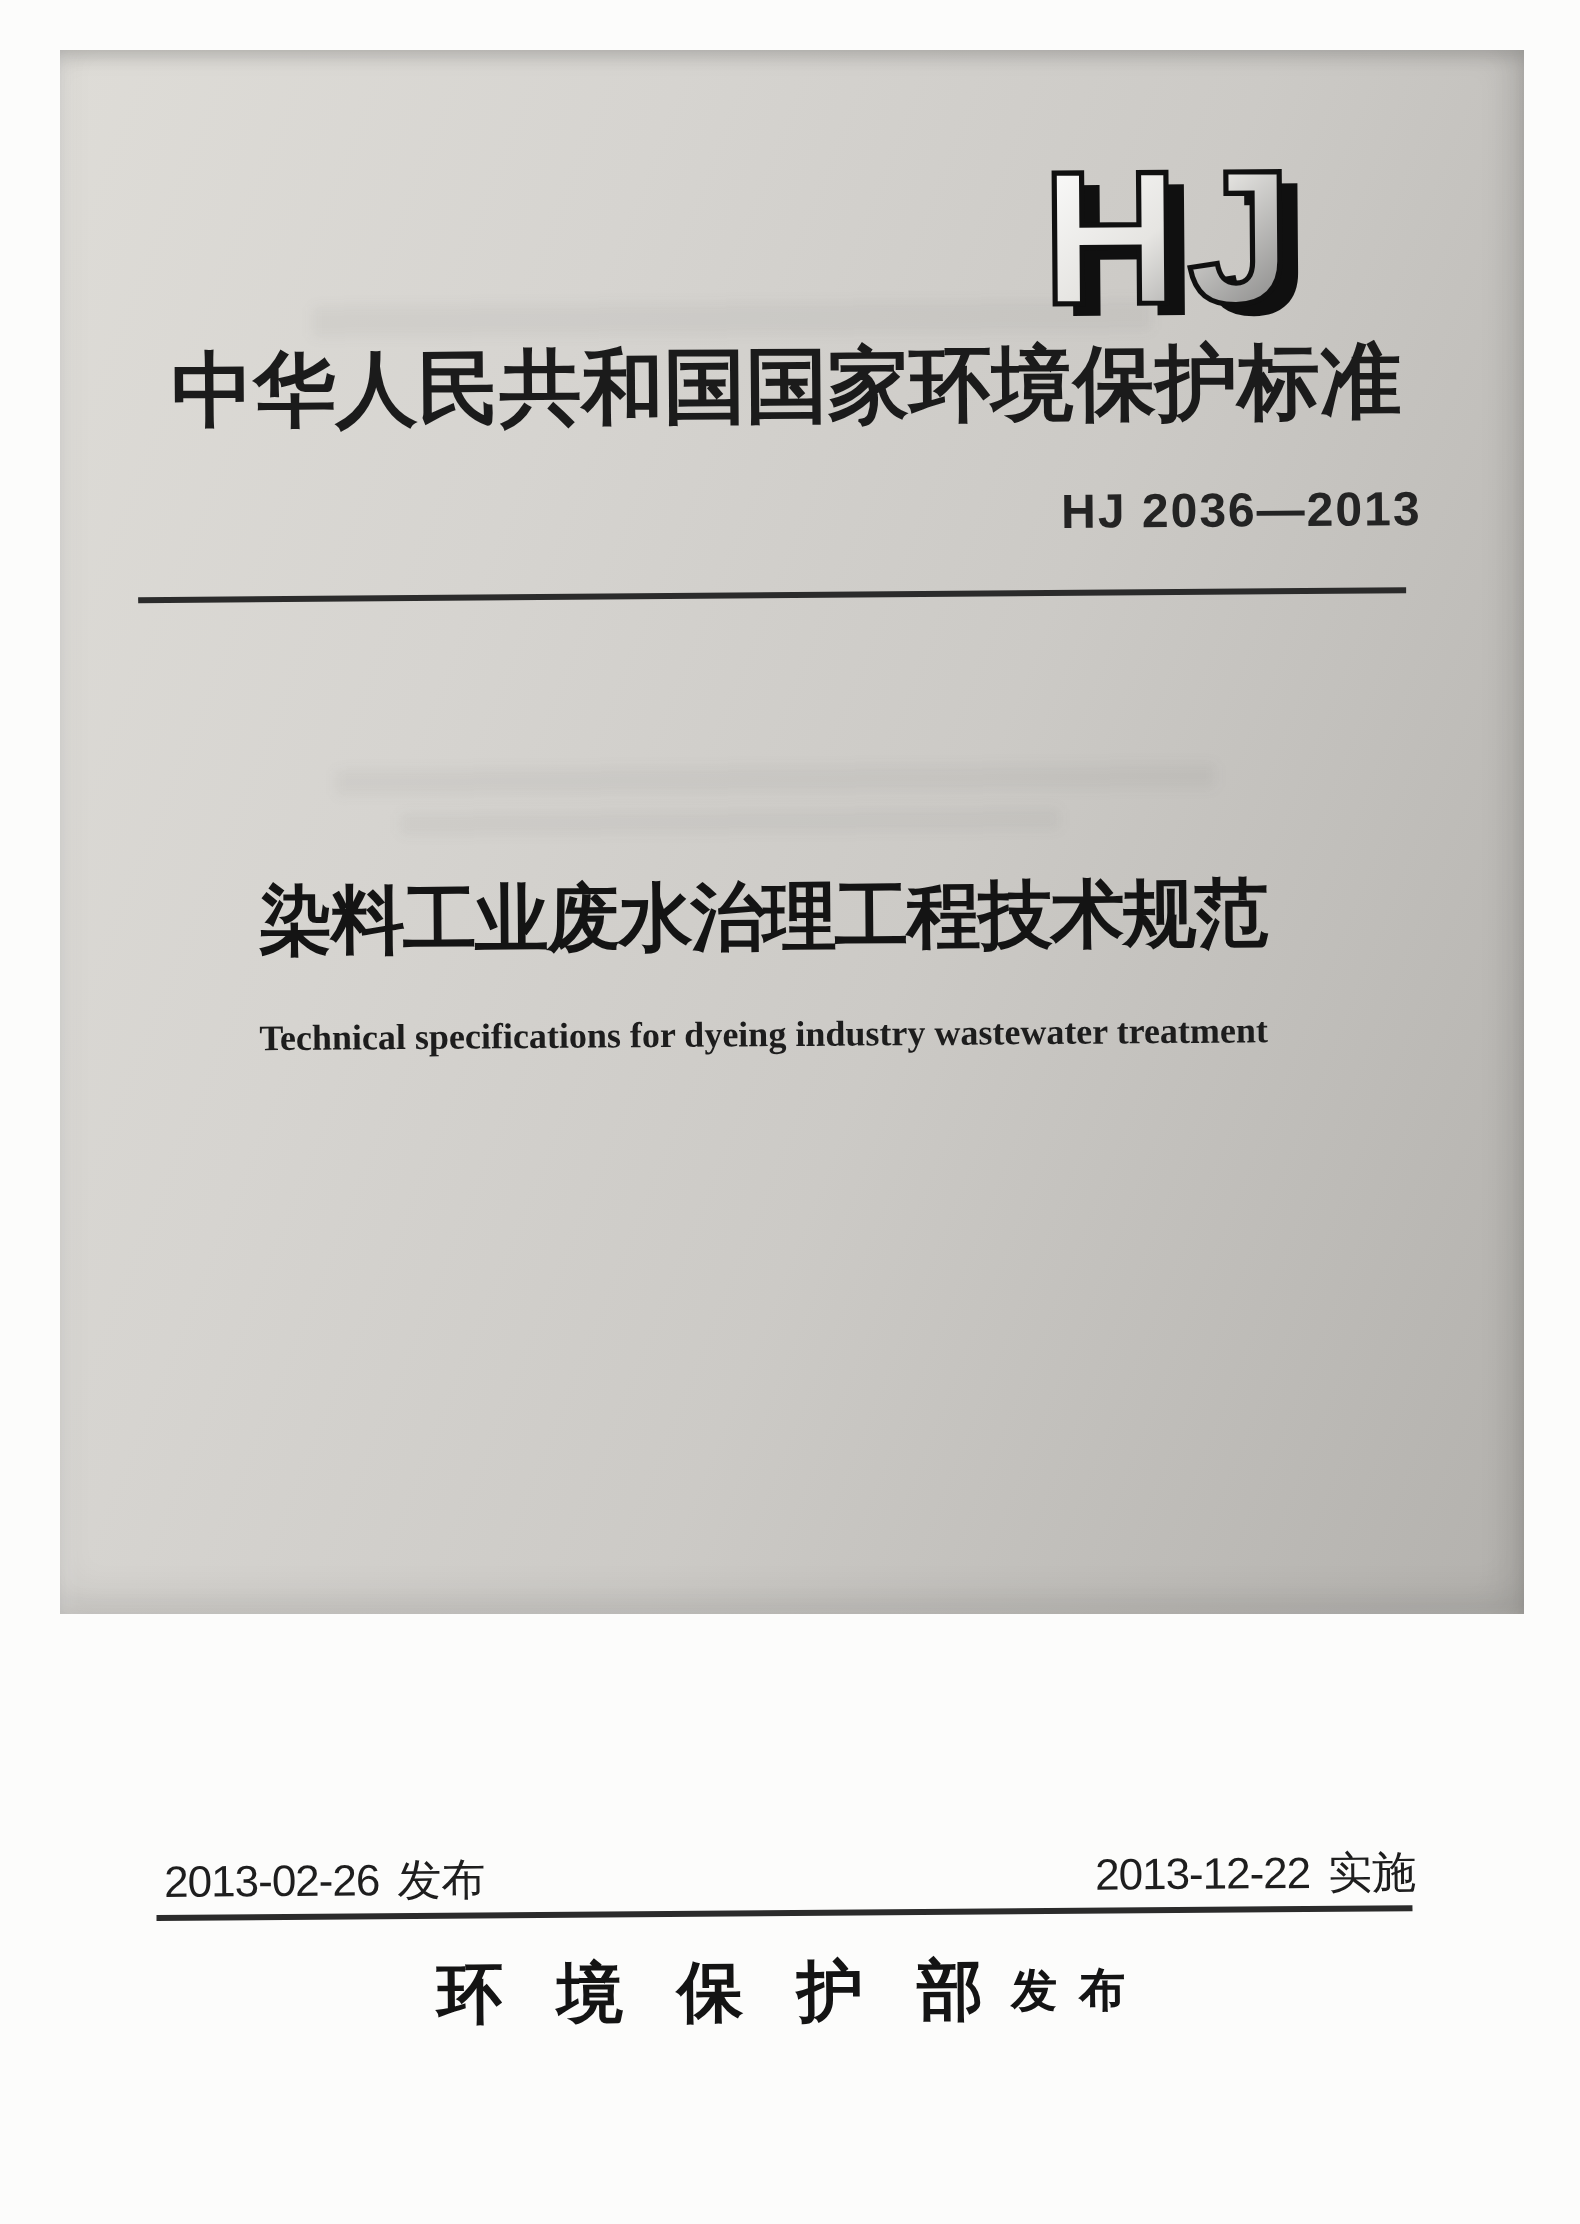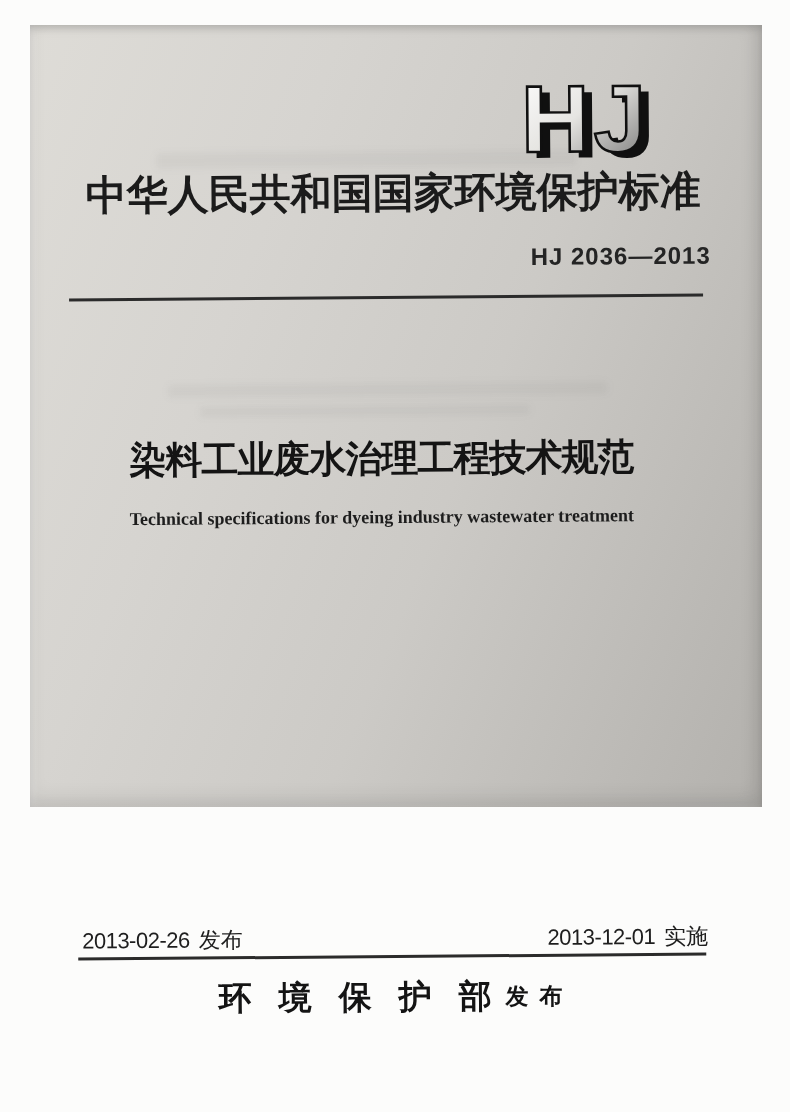--- a/index.html
+++ b/index.html
@@ -111,21 +111,21 @@
 
     <h2 class="doc-title">染料工业废水治理工程技术规范</h2>
 
     <div class="doc-subtitle">Technical specifications for dyeing industry wastewater treatment</div>
 
     <div class="dates-row">
       <span>
         <span class="date-num">2013-02-26</span><span class="date-label">发布</span>
       </span>
       <span>
-        <span class="date-num">2013-12-01</span><span class="date-label">实施</span>
+        <span class="date-num">2013-12-22</span><span class="date-label">实施</span>
       </span>
     </div>
 
     <div class="rule rule-bottom"></div>
 
     <div class="publisher">
       <span class="publisher-name">环境保护部</span><span class="publish-label">发布</span>
     </div>
 
   </div>

